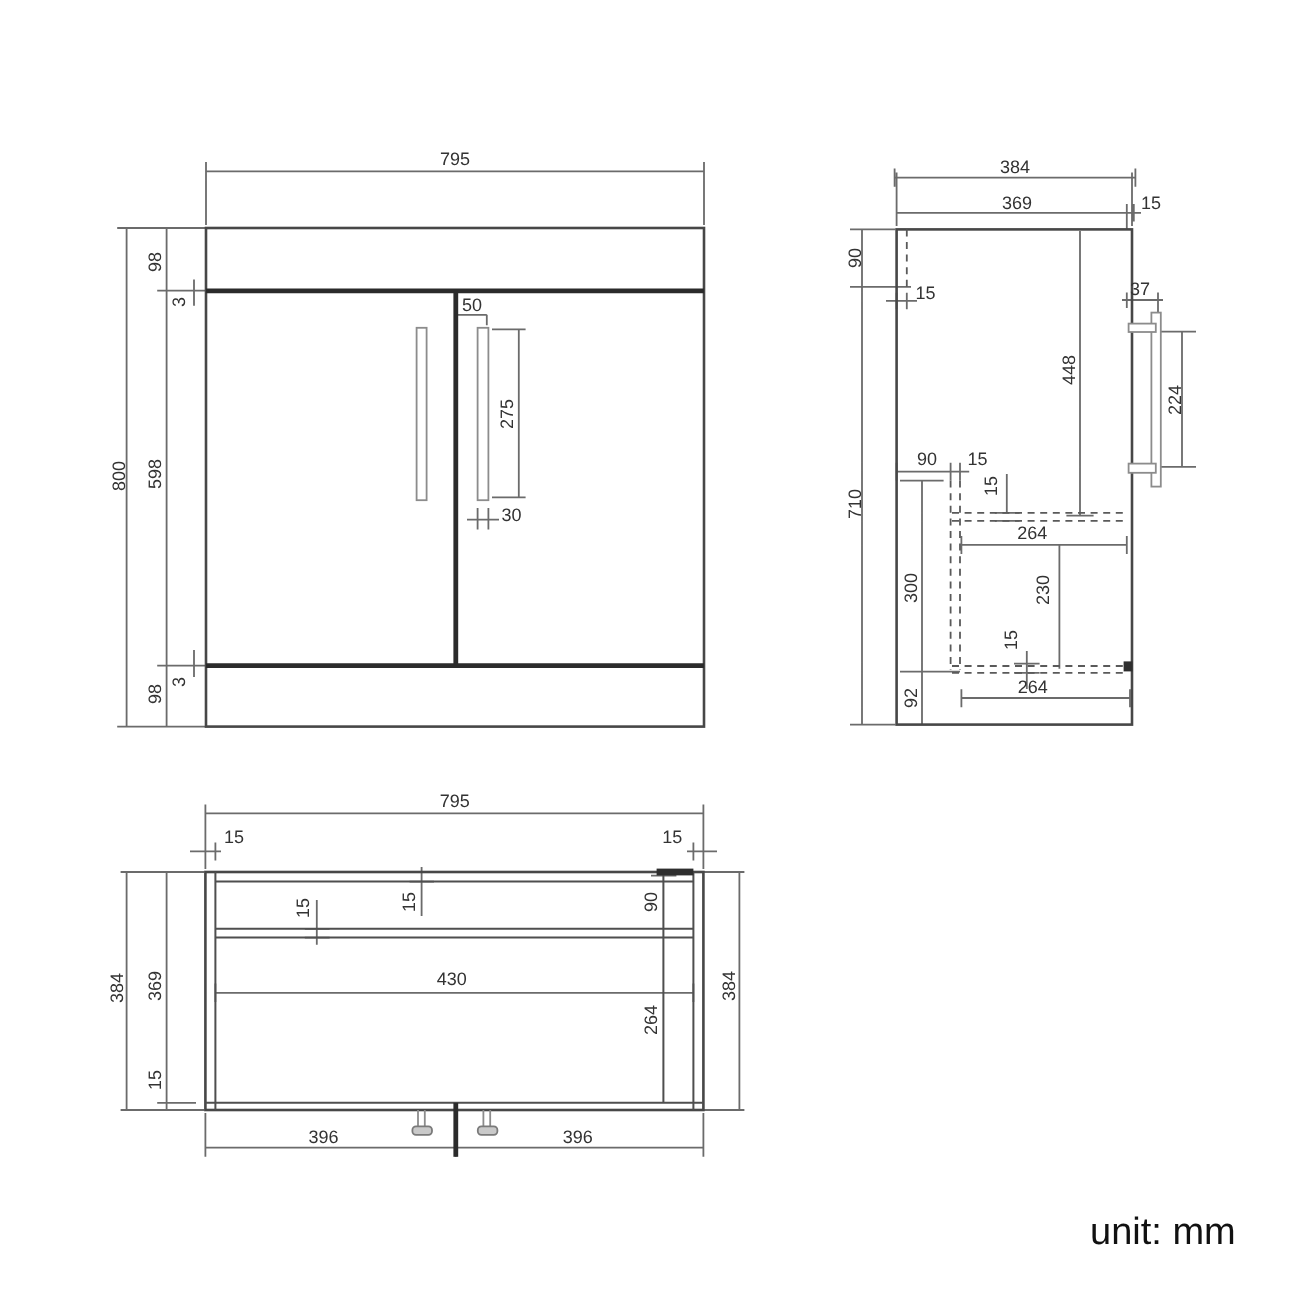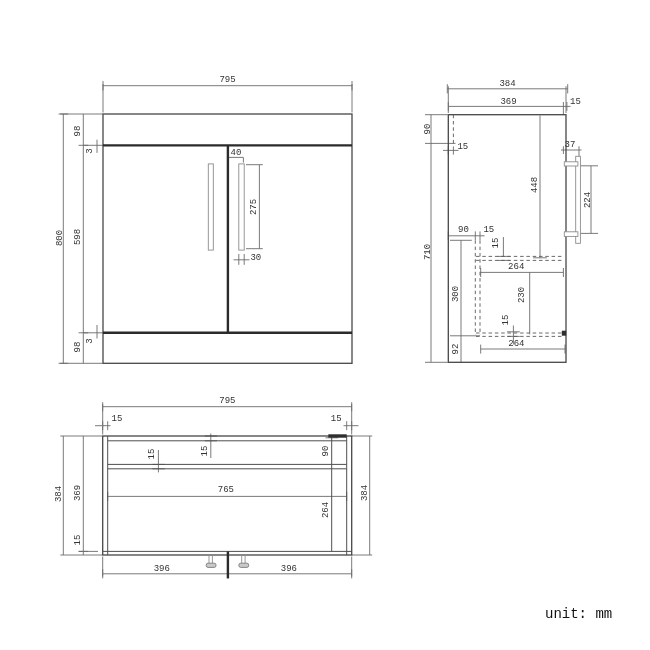--- a/index.html
+++ b/index.html
@@ -1,22 +1,22 @@
 <!DOCTYPE html>
 <html><head>
 <meta charset="utf-8">
 <style>
   html,body{margin:0;padding:0;background:#fff;}
   .canvas{position:relative;width:650px;height:650px;background:#fff;overflow:hidden;
-          font-family:Liberation Mono, monospace;}
+          font-family:Liberation Sans, sans-serif;}
   .drawing{position:absolute;left:0;top:0;}
   .lbl{position:absolute;font-size:9px;line-height:1;color:#333;white-space:nowrap;
        transform:translate(-50%,-50%);}
   .rot{transform:translate(-50%,-50%) rotate(-90deg);}
-  .unit{position:absolute;left:545px;top:606px;font-size:14px;color:#111;}
+  .unit{position:absolute;left:545px;top:606px;font-size:19px;color:#111;}
   svg .dim{stroke:#6b6b6b;stroke-width:0.9;fill:none;}
   svg .box{stroke:#474747;stroke-width:1.3;fill:none;}
   svg .inner{stroke:#4f4f4f;stroke-width:1;fill:none;}
   svg .thick{stroke:#2b2b2b;stroke-width:2.4;fill:none;}
   svg .dash{stroke:#5a5a5a;stroke-width:0.9;fill:none;stroke-dasharray:3.5 2.8;}
   svg .lt{stroke:#8c8c8c;stroke-width:0.9;fill:#fff;}
   svg .fill{fill:#2e2e2e;stroke:none;}
   svg .foot{stroke:#7a7a7a;stroke-width:0.9;fill:#c9c9c9;}
 </style>
 </head>
@@ -95,21 +95,21 @@
     </g>
   </svg>
 
   <div class="lbl" style="left:227.5px;top:80px">795</div>
   <div class="lbl rot" style="left:59.5px;top:238px">800</div>
   <div class="lbl rot" style="left:78px;top:130.5px">98</div>
   <div class="lbl rot" style="left:90px;top:151.3px">3</div>
   <div class="lbl rot" style="left:78px;top:237px">598</div>
   <div class="lbl rot" style="left:90px;top:340.8px">3</div>
   <div class="lbl rot" style="left:78px;top:347px">98</div>
-  <div class="lbl" style="left:236px;top:152.7px">40</div>
+  <div class="lbl" style="left:236px;top:152.7px">50</div>
   <div class="lbl rot" style="left:254px;top:206.5px">275</div>
   <div class="lbl" style="left:255.8px;top:258.3px">30</div>
 
   <div class="lbl" style="left:507.5px;top:84.3px">384</div>
   <div class="lbl" style="left:508.5px;top:101.8px">369</div>
   <div class="lbl" style="left:575.5px;top:102px">15</div>
   <div class="lbl rot" style="left:427.7px;top:128.8px">90</div>
   <div class="lbl" style="left:462.8px;top:146.6px">15</div>
   <div class="lbl rot" style="left:427.8px;top:252px">710</div>
   <div class="lbl rot" style="left:535.2px;top:184.5px">448</div>
@@ -128,19 +128,19 @@
   <div class="lbl" style="left:227.4px;top:400.6px">795</div>
   <div class="lbl" style="left:117px;top:419.3px">15</div>
   <div class="lbl" style="left:336.2px;top:419.3px">15</div>
   <div class="lbl rot" style="left:59.4px;top:494.3px">384</div>
   <div class="lbl rot" style="left:78.4px;top:492.6px">369</div>
   <div class="lbl rot" style="left:78.1px;top:540.4px">15</div>
   <div class="lbl rot" style="left:365.4px;top:493.3px">384</div>
   <div class="lbl rot" style="left:204.9px;top:451.4px">15</div>
   <div class="lbl rot" style="left:152.1px;top:454.1px">15</div>
   <div class="lbl rot" style="left:326.1px;top:451.4px">90</div>
-  <div class="lbl" style="left:225.9px;top:489.9px">765</div>
+  <div class="lbl" style="left:225.9px;top:489.9px">430</div>
   <div class="lbl rot" style="left:326.4px;top:510.3px">264</div>
   <div class="lbl" style="left:161.8px;top:568.9px">396</div>
   <div class="lbl" style="left:288.9px;top:568.9px">396</div>
 
   <div class="unit">unit: mm</div>
 </div>
 
 </body></html>

